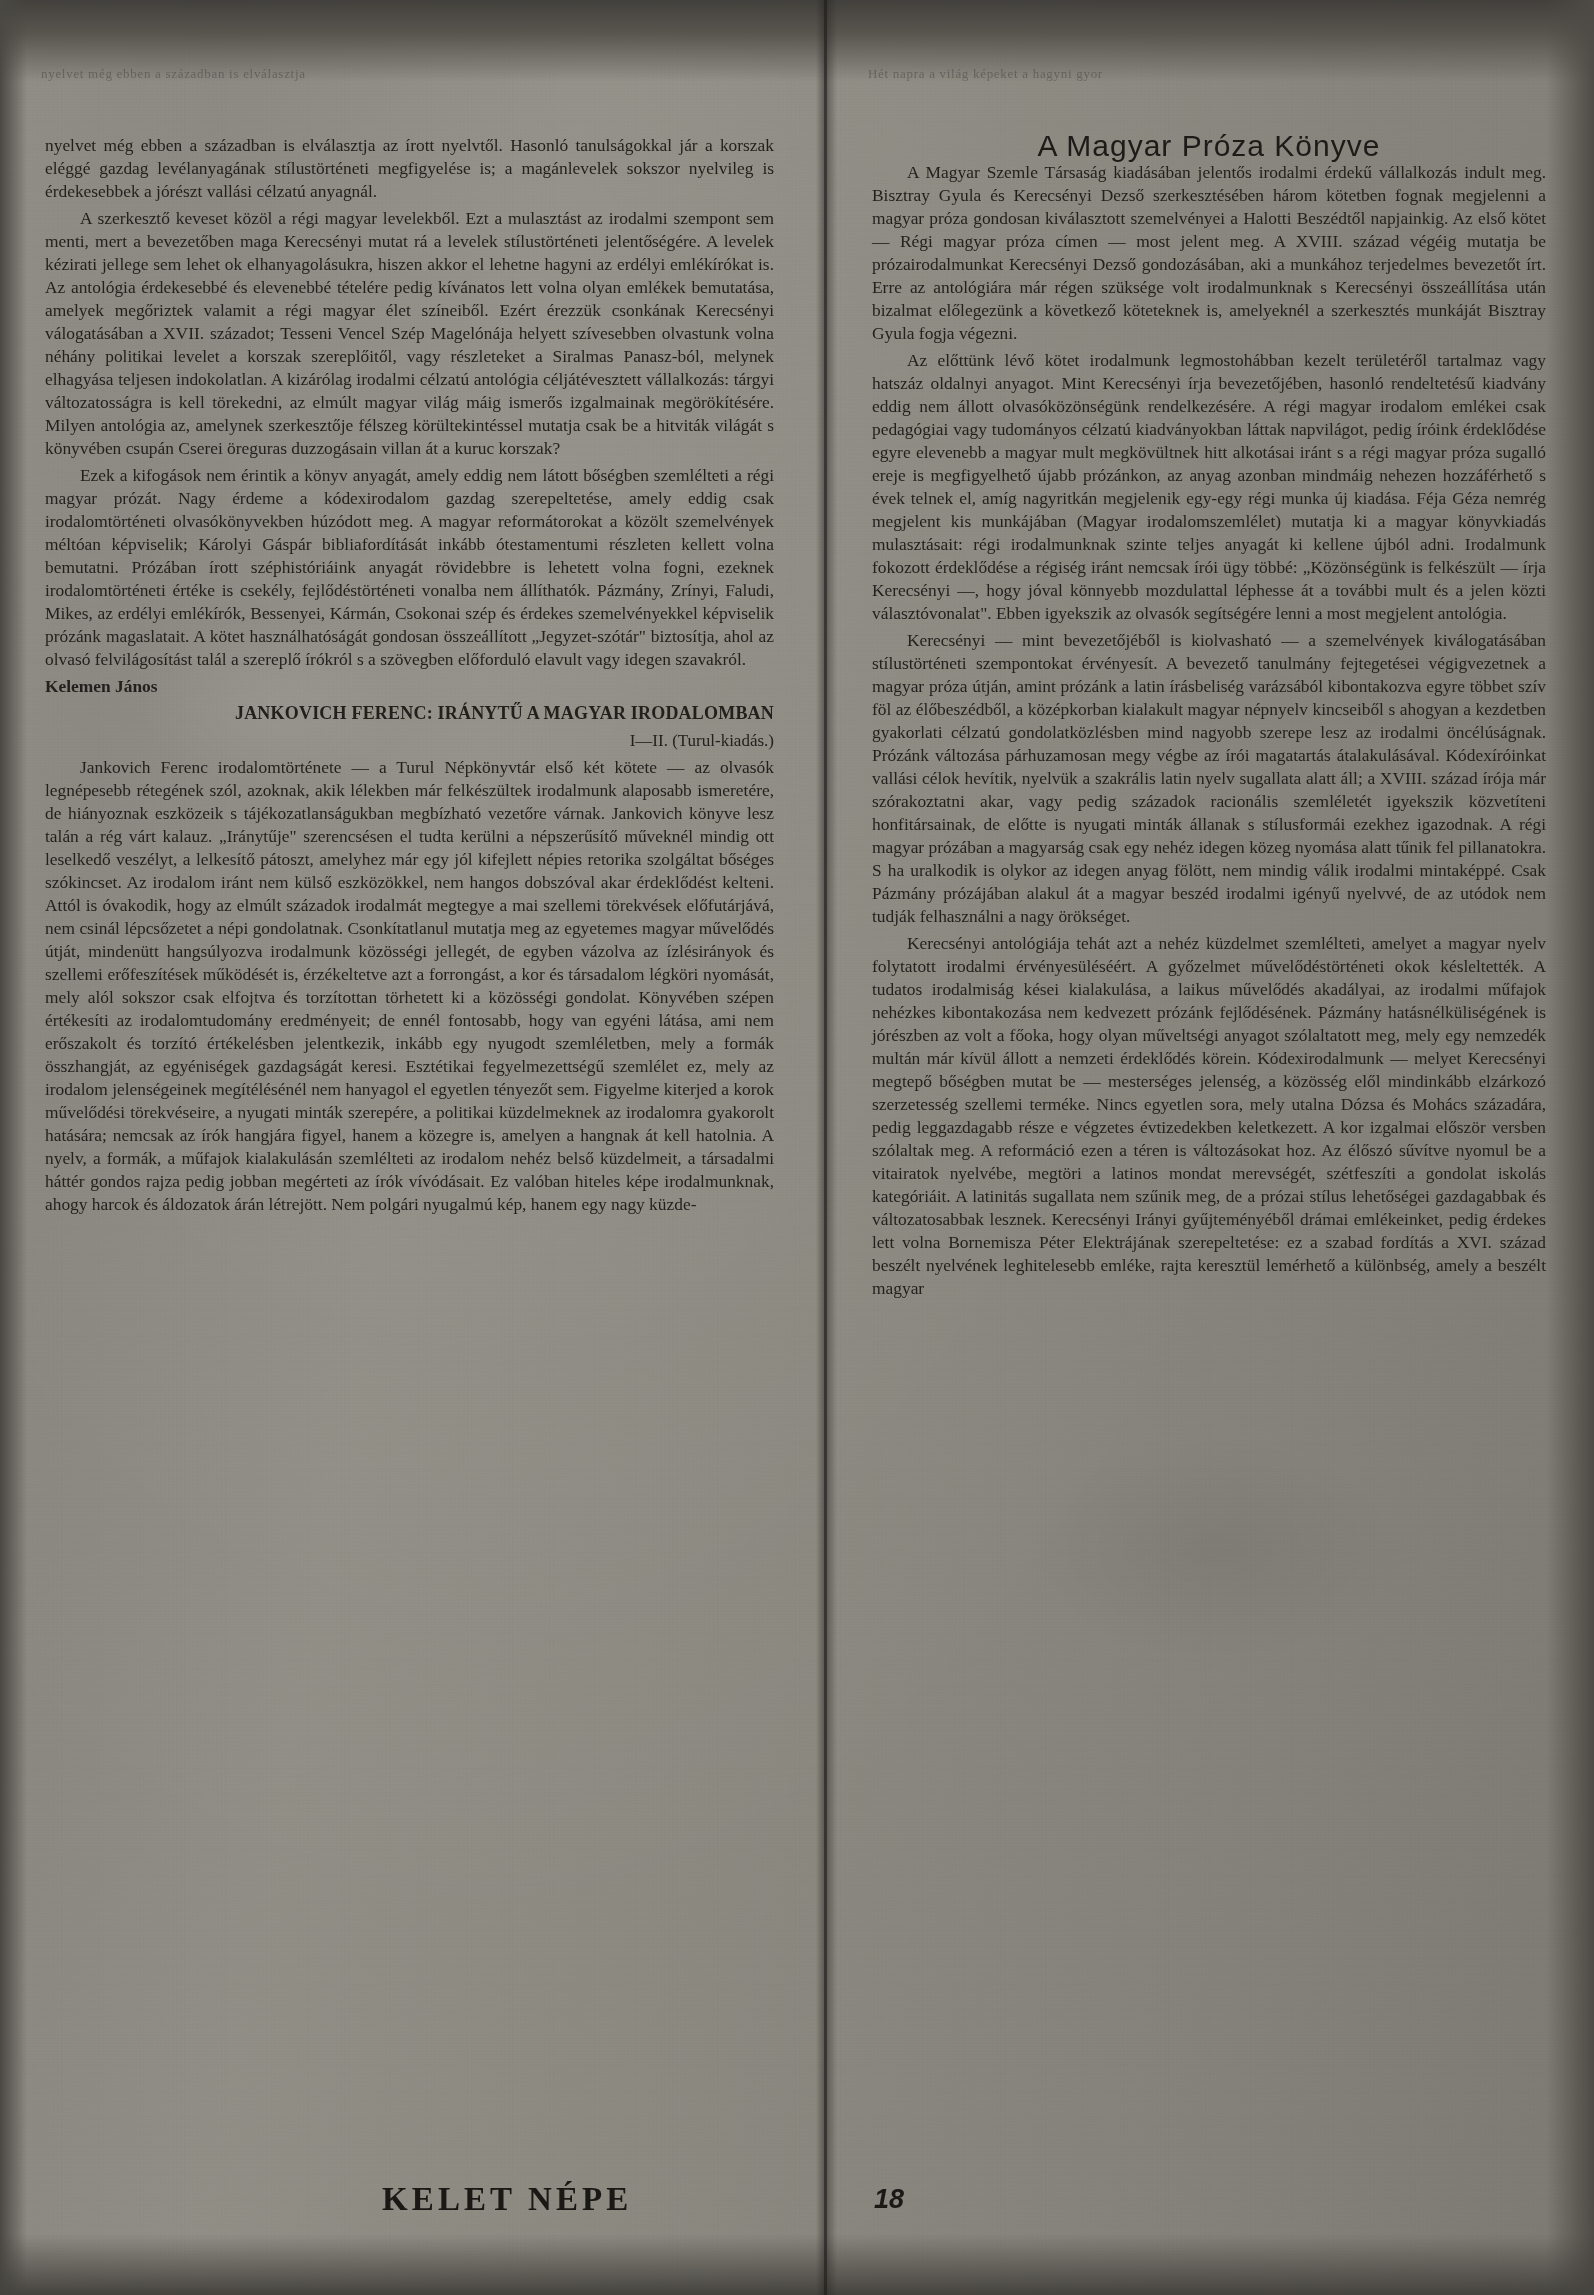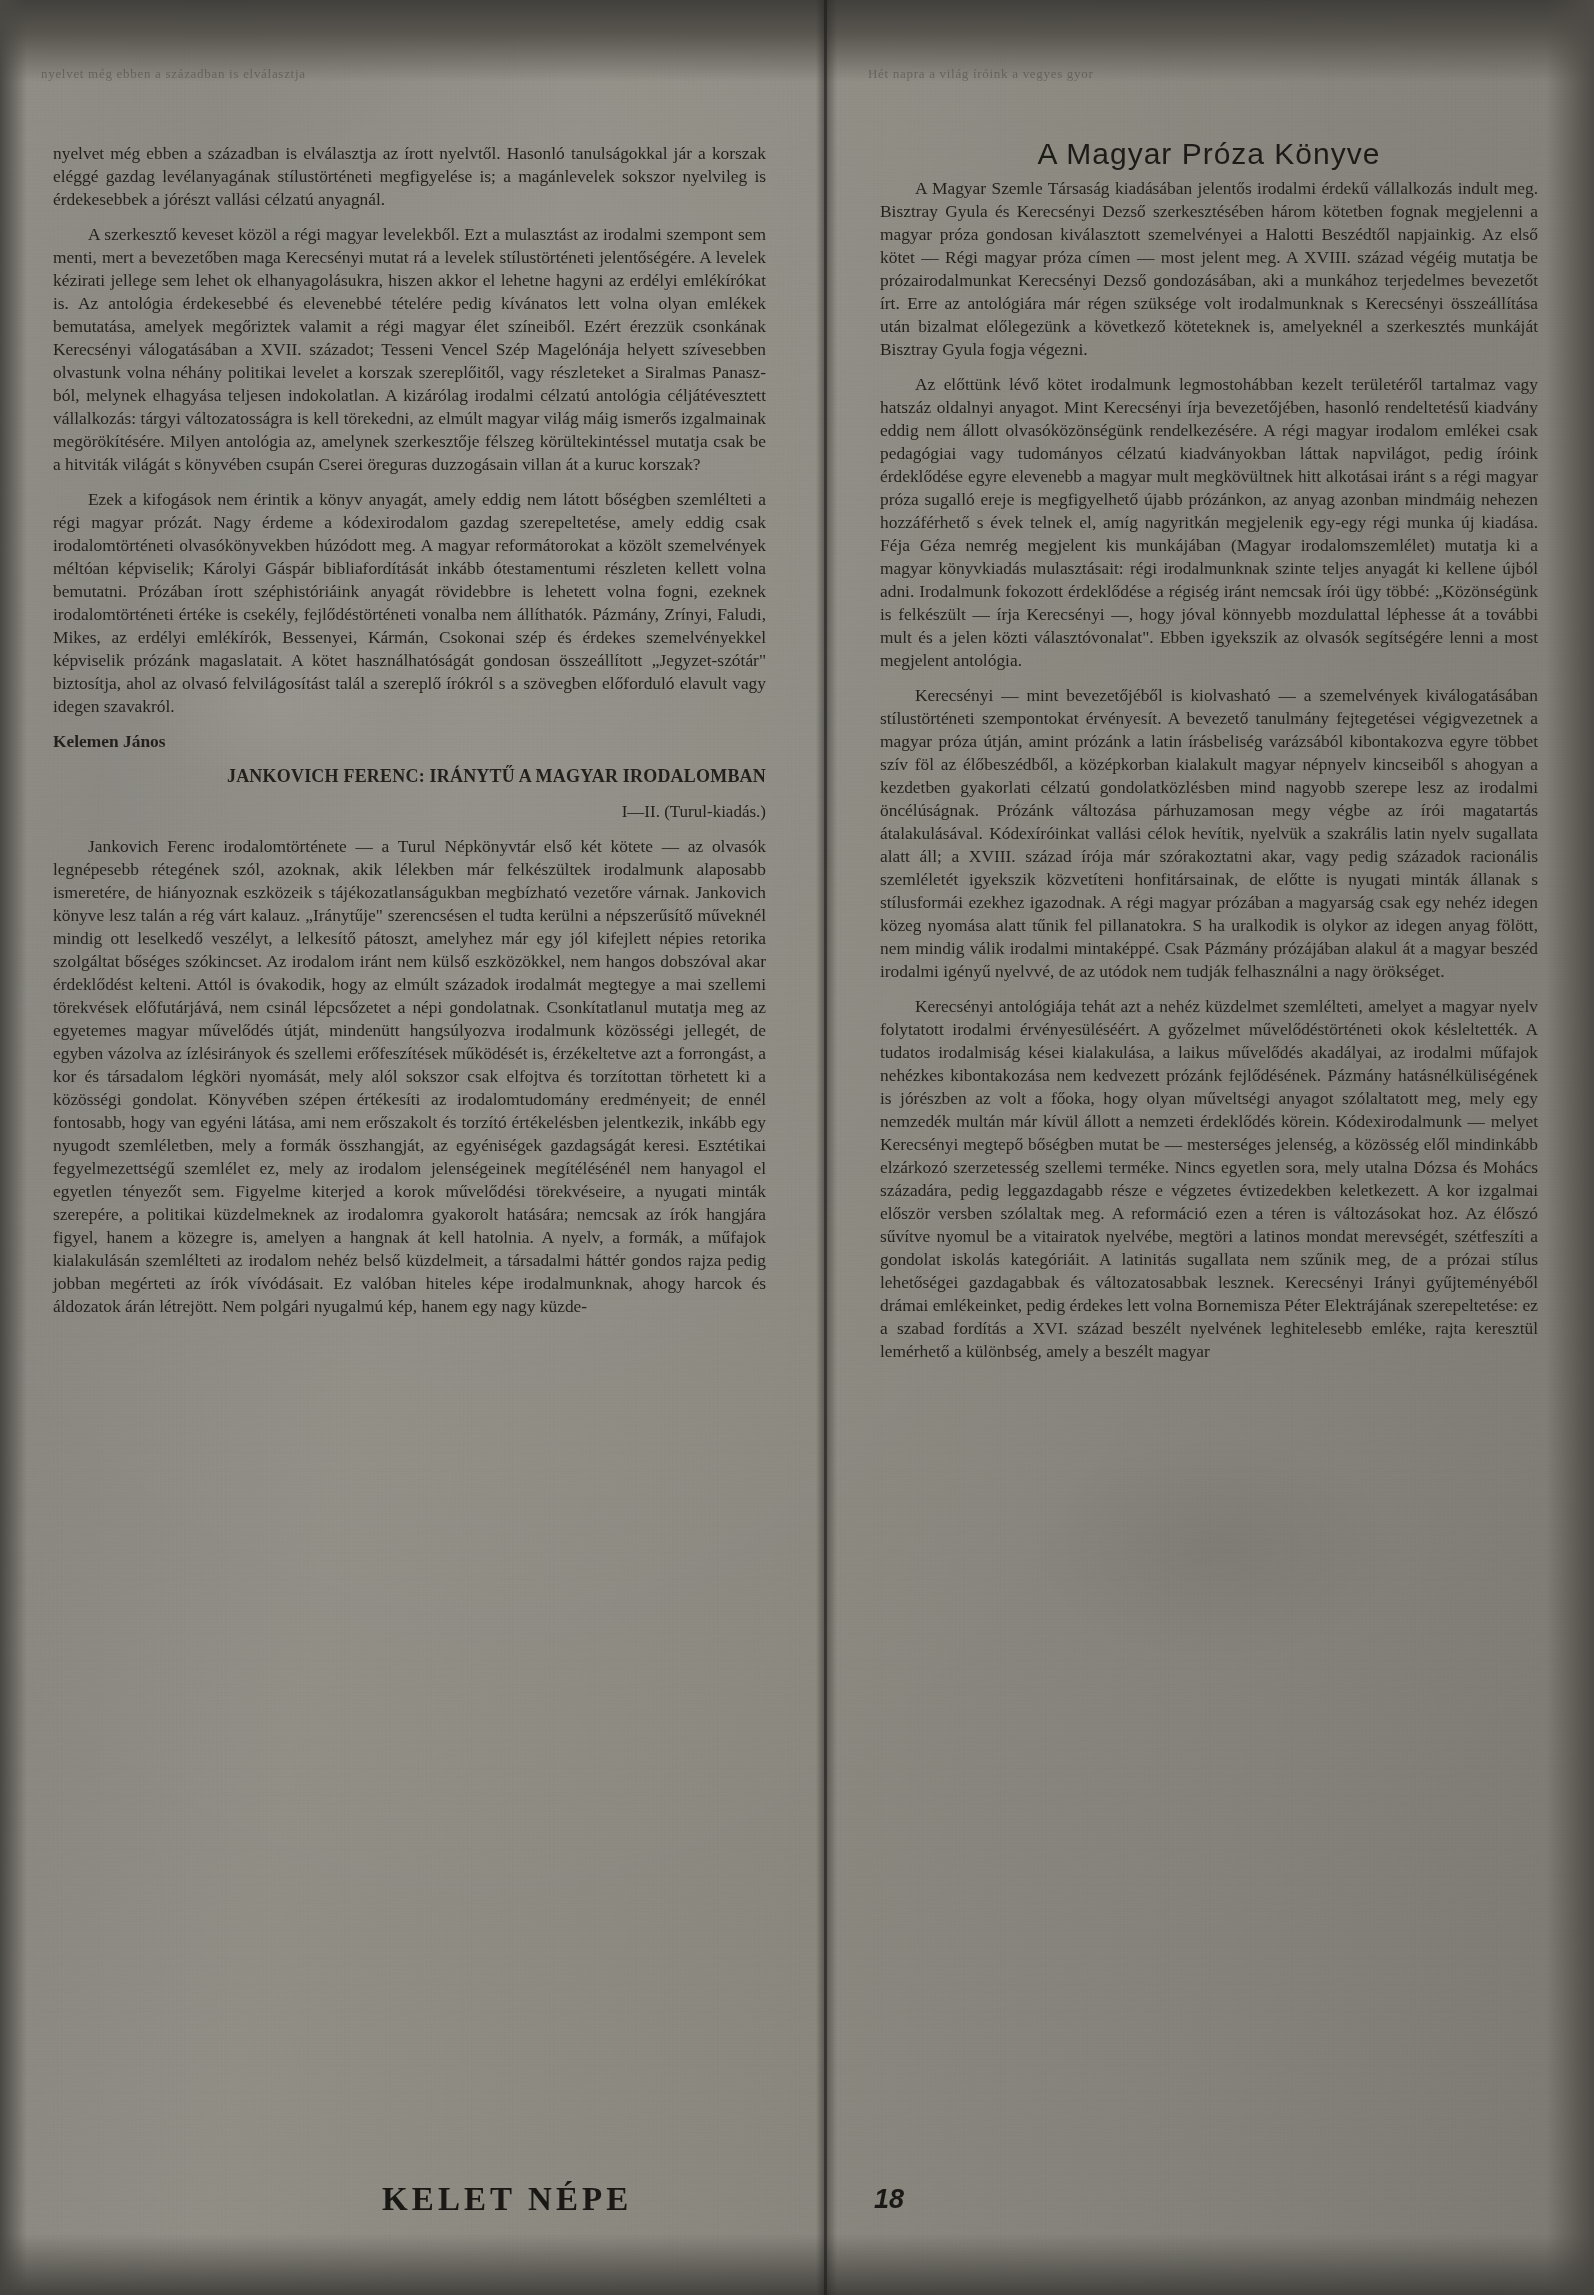--- a/index.html
+++ b/index.html
@@ -92,21 +92,21 @@
   }
   .col-left {
     left: 41px;
     width: 737px;
   }
   .col-right {
     left: 868px;
     width: 682px;
   }
   .col p {
-    margin: 12px;
+    margin: 4px;
     text-indent: 35px;
   }
   .col p.noindent { text-indent: 0; }
 
   .sig {
     font-weight: bold;
     margin-top: 1.4px;
     text-indent: 0 !important;
   }
 
@@ -177,21 +177,21 @@
   <div class="edge-top"></div>
   <div class="edge-left"></div>
   <div class="edge-right"></div>
   <div class="edge-bottom"></div>
 
   <div class="gutter"></div>
   <div class="gutter-line"></div>
 
   <div class="crop-line">
     <span style="left:41px;">nyelvet még ebben a században is elválasztja</span>
-    <span style="left:868px;">Hét napra a világ íróink a vegyes gyor</span>
+    <span style="left:868px;">Hét napra a világ képeket a hagyni gyor</span>
   </div>
 
   <div class="col col-left">
     <p class="noindent">nyelvet még ebben a században is elválasztja az írott nyelvtől. Hasonló tanulságokkal jár a korszak eléggé gazdag levélanyagának stílustörténeti megfigyelése is; a magánlevelek sokszor nyelvileg is érdekesebbek a jórészt vallási célzatú anyagnál.</p>
     <p>A szerkesztő keveset közöl a régi magyar levelekből. Ezt a mulasztást az irodalmi szempont sem menti, mert a bevezetőben maga Kerecsényi mutat rá a levelek stílustörténeti jelentőségére. A levelek kézirati jellege sem lehet ok elhanyagolásukra, hiszen akkor el lehetne hagyni az erdélyi emlékírókat is. Az antológia érdekesebbé és elevenebbé tételére pedig kívánatos lett volna olyan emlékek bemutatása, amelyek megőriztek valamit a régi magyar élet színeiből. Ezért érezzük csonkának Kerecsényi válogatásában a XVII. századot; Tesseni Vencel Szép Magelónája helyett szívesebben olvastunk volna néhány politikai levelet a korszak szereplőitől, vagy részleteket a Siralmas Panasz-ból, melynek elhagyása teljesen indokolatlan. A kizárólag irodalmi célzatú antológia céljátévesztett vállalkozás: tárgyi változatosságra is kell törekedni, az elmúlt magyar világ máig ismerős izgalmainak megörökítésére. Milyen antológia az, amelynek szerkesztője félszeg körültekintéssel mutatja csak be a hitviták világát s könyvében csupán Cserei öreguras duzzogásain villan át a kuruc korszak?</p>
     <p>Ezek a kifogások nem érintik a könyv anyagát, amely eddig nem látott bőségben szemlélteti a régi magyar prózát. Nagy érdeme a kódexirodalom gazdag szerepeltetése, amely eddig csak irodalomtörténeti olvasókönyvekben húzódott meg. A magyar reformátorokat a közölt szemelvények méltóan képviselik; Károlyi Gáspár bibliafordítását inkább ótestamentumi részleten kellett volna bemutatni. Prózában írott széphistóriáink anyagát rövidebbre is lehetett volna fogni, ezeknek irodalomtörténeti értéke is csekély, fejlődéstörténeti vonalba nem állíthatók. Pázmány, Zrínyi, Faludi, Mikes, az erdélyi emlékírók, Bessenyei, Kármán, Csokonai szép és érdekes szemelvényekkel képviselik prózánk magaslatait. A kötet használhatóságát gondosan összeállított „Jegyzet-szótár" biztosítja, ahol az olvasó felvilágosítást talál a szereplő írókról s a szövegben előforduló elavult vagy idegen szavakról.</p>
     <p class="sig">Kelemen János</p>
 
     <p class="booktitle-head">JANKOVICH FERENC: IRÁNYTŰ A MAGYAR IRODALOMBAN</p>
     <p class="booktitle-sub">I—II.  (Turul-kiadás.)</p>

